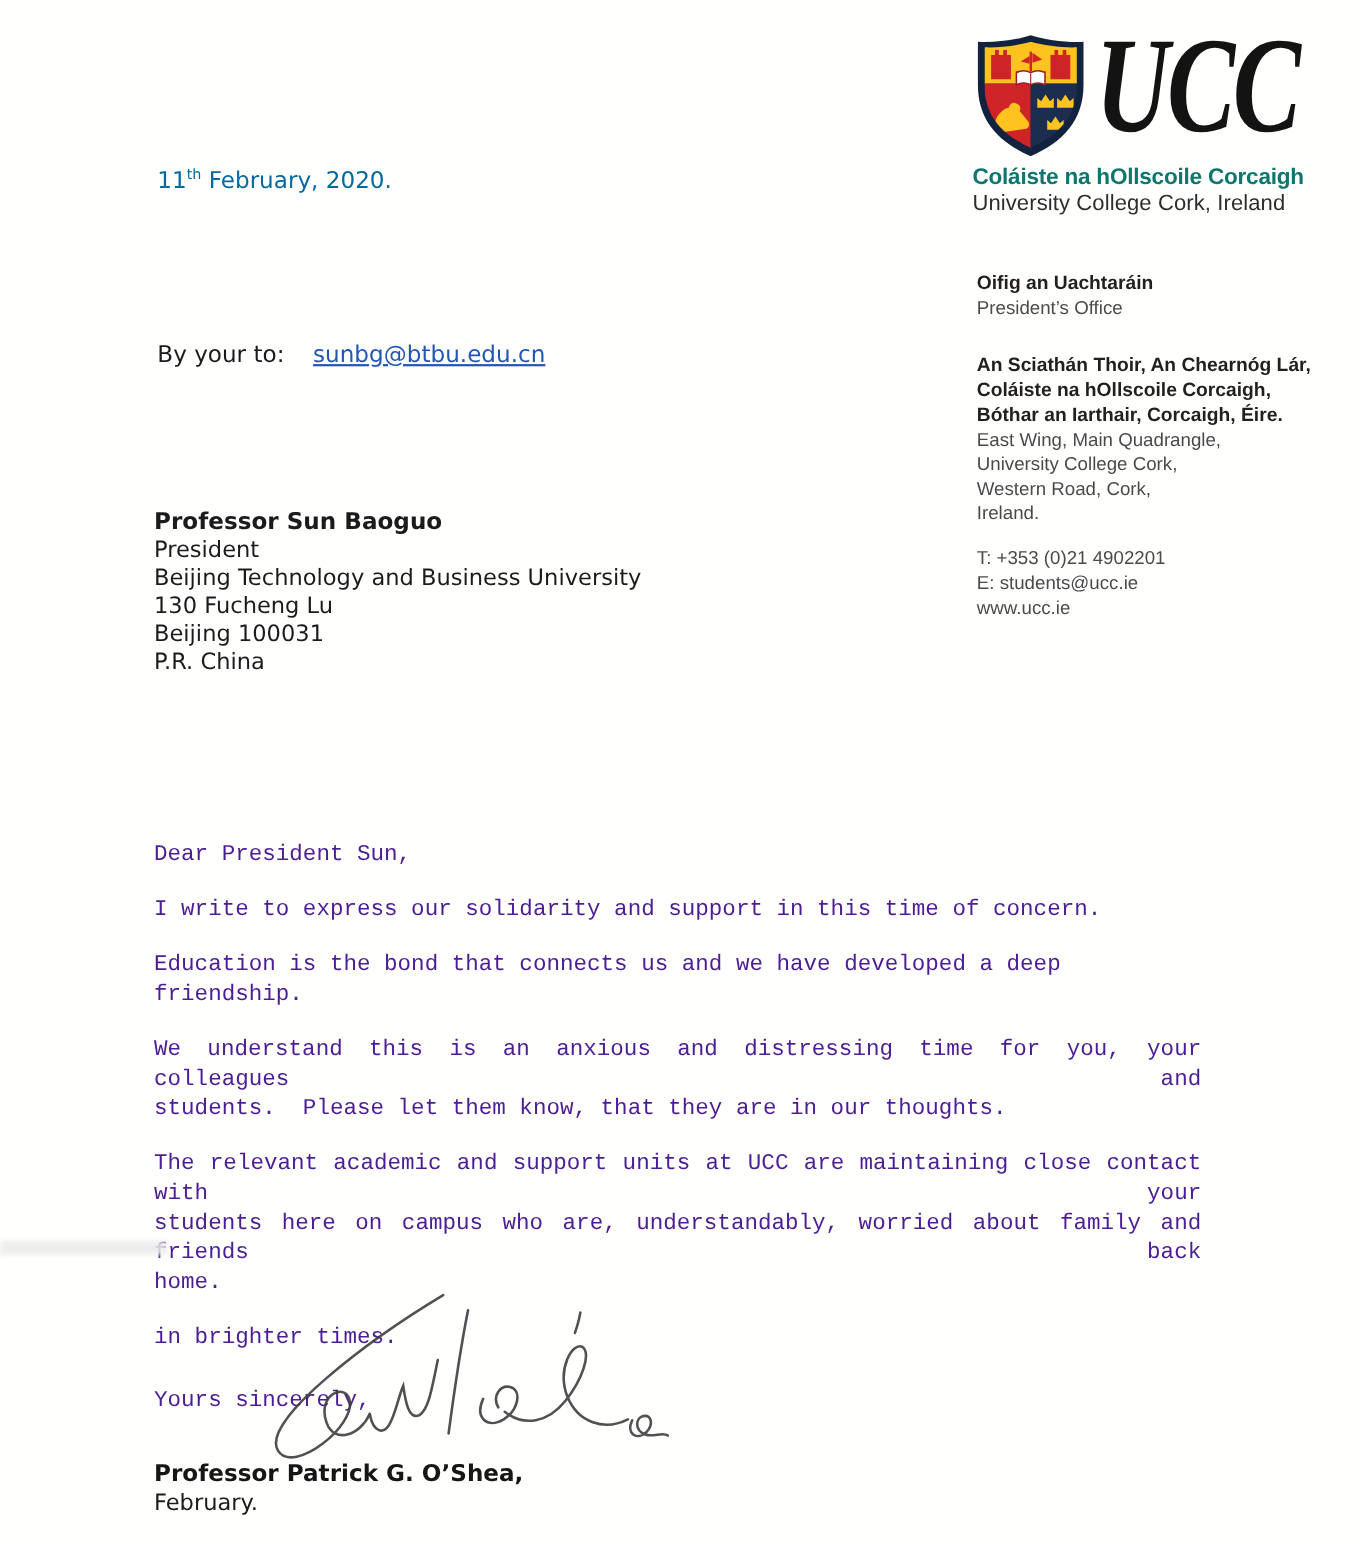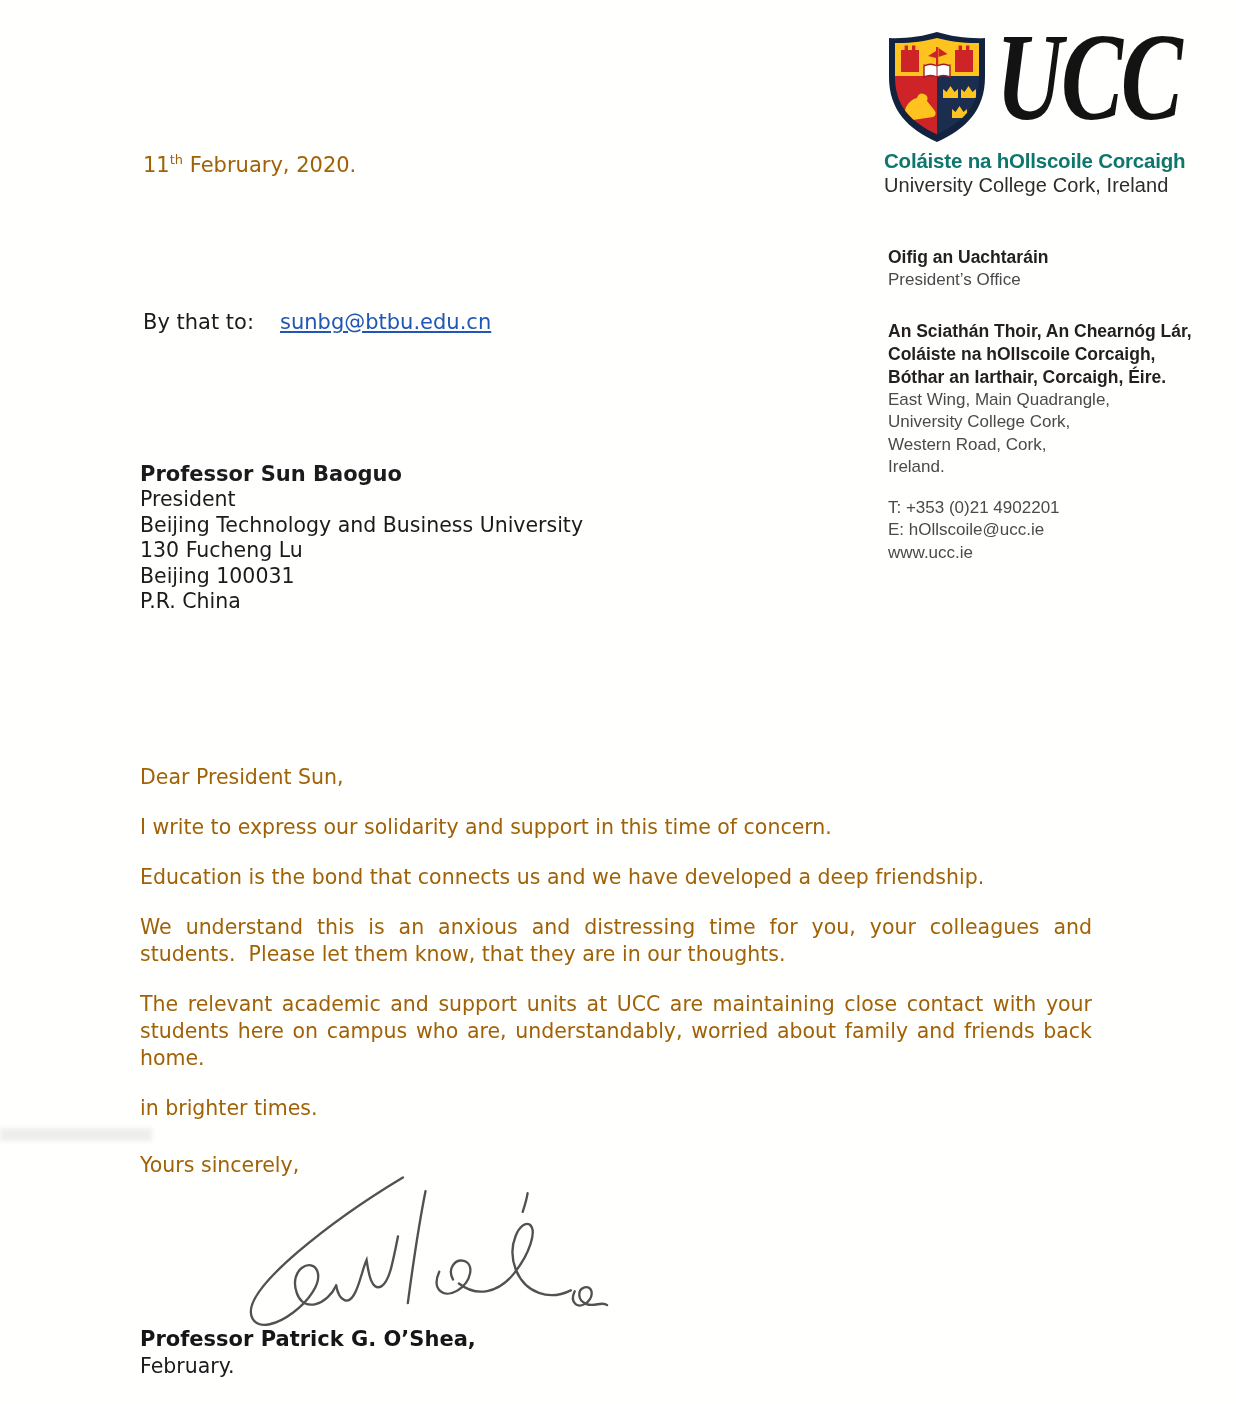--- a/index.html
+++ b/index.html
@@ -29,29 +29,29 @@
     font-size:20px;line-height:24px;color:#2d2d2f;letter-spacing:0.1px;}
 
   
   .sidebar{left:888px;top:246px;width:310px;font-family:"Liberation Sans",sans-serif;}
   .sb-bold{font-weight:700;font-size:17.5px;line-height:23px;color:#231f20;}
   .sb-reg{font-size:17px;line-height:22.5px;color:#4a4a4c;}
   .sb-gap-lg{height:28px;}
   .sb-gap-sm{height:18px;}
 
   
-  .date-line{left:143px;top:152px;font-size:21px;color:#a16207;}
+  .date-line{left:143px;top:152px;font-size:21px;color:#0369a1;}
   .date-line sup{font-size:13px;vertical-align:super;}
   .delivery-row{left:143px;top:310px;font-size:21px;color:#1b1b1d;}
   .email-link{color:var(--link);text-decoration:underline;margin-left:26px;cursor:pointer;}
   .recipient{left:140px;top:462px;font-size:20.5px;line-height:25.4px;color:#1b1b1d;}
   .recipient .recip-line:first-child{font-weight:700;font-size:21px;}
 
   
-  .body-block{left:140px;top:764px;width:952px;font-size:20.5px;color:#a16207;}
+  .body-block{left:140px;top:764px;width:952px;font-size:20.5px;color:#4c1d95;font-family:Liberation Mono, monospace;}
   .para{margin-bottom:23px;}
   .para:nth-child(6){margin-bottom:30px;}
   .bline{line-height:27px;}
   .just{text-align:justify;text-align-last:justify;}
 
   
   .signature{left:182px;top:1170px;}
   .signoff{left:140px;top:1326px;}
   .signoff-name{font-weight:700;font-size:21px;line-height:27px;color:#161618;}
   .signoff-title{font-size:20.5px;line-height:27px;color:#1b1b1d;}
@@ -111,29 +111,29 @@
     </div>
   <div>
       <div class="sb-reg">East Wing, Main Quadrangle,</div>
       <div class="sb-reg">University College Cork,</div>
       <div class="sb-reg">Western Road, Cork,</div>
       <div class="sb-reg">Ireland.</div>
     </div>
   <div class="sb-gap-sm"></div>
   <div>
       <div class="sb-reg">T: +353 (0)21 4902201</div>
-      <div class="sb-reg">E: hOllscoile@ucc.ie</div>
+      <div class="sb-reg">E: students@ucc.ie</div>
       <div class="sb-reg">www.ucc.ie</div>
     </div>
 </div>
 
 <div class="abs date-line"><span>11</span><sup>th</sup><span> February, 2020.</span></div>
 
 <div class="abs delivery-row">
-  <span>By that to:</span><span class="email-link">sunbg@btbu.edu.cn</span>
+  <span>By your to:</span><span class="email-link">sunbg@btbu.edu.cn</span>
 </div>
 
 <div class="abs recipient">
     <div class="recip-line">Professor Sun Baoguo</div>
     <div class="recip-line">President</div>
     <div class="recip-line">Beijing Technology and Business University</div>
     <div class="recip-line">130 Fucheng Lu</div>
     <div class="recip-line">Beijing 100031</div>
     <div class="recip-line">P.R. China</div>
   </div>

